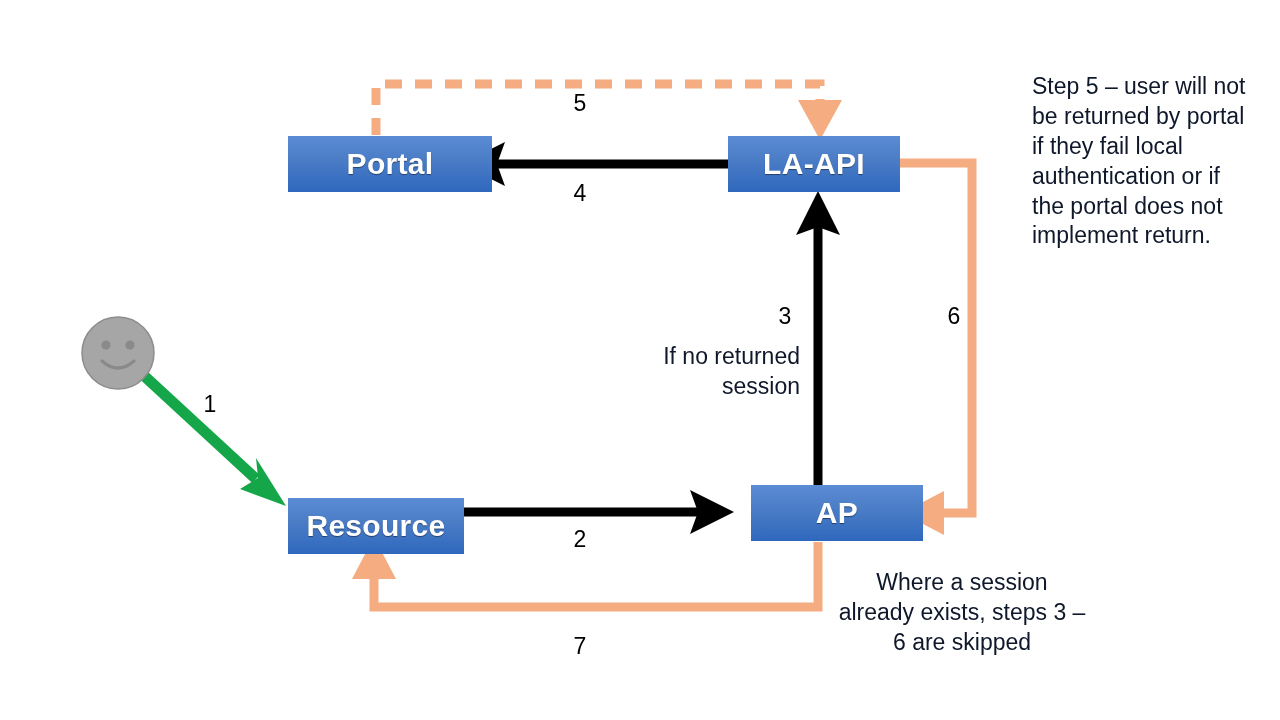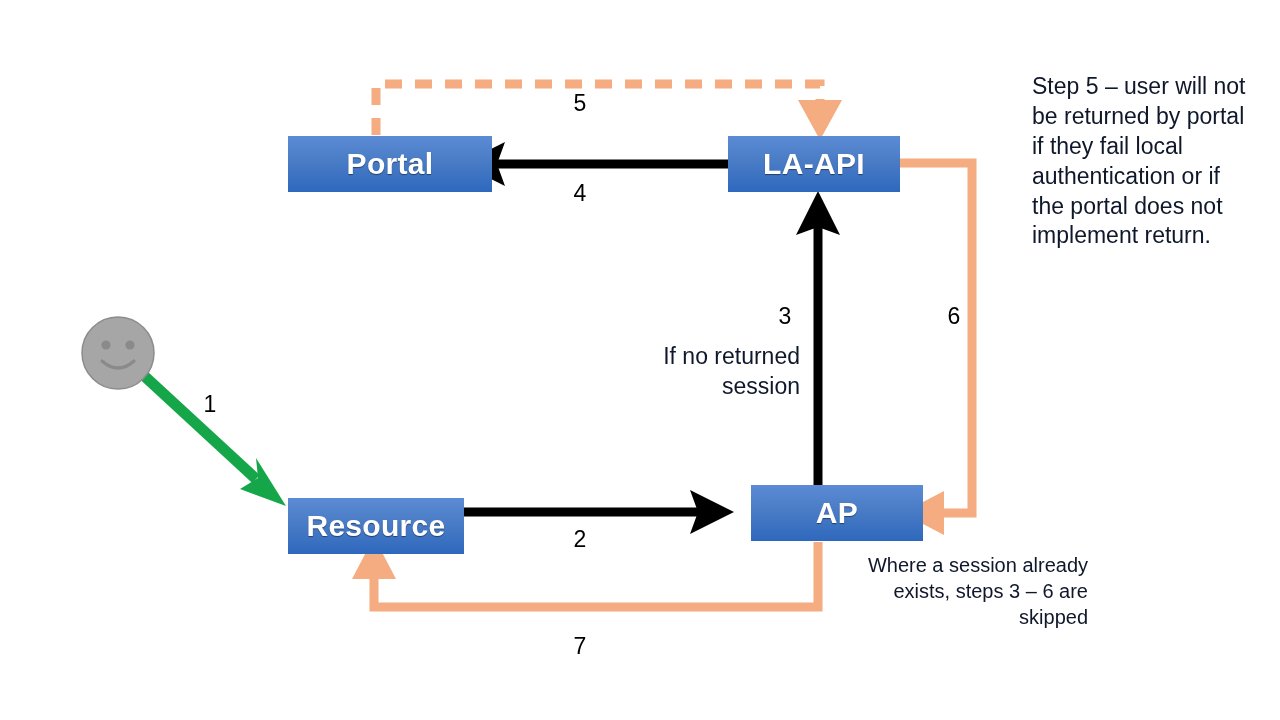--- a/index.html
+++ b/index.html
@@ -143,15 +143,15 @@
   <div class="step-num" style="left:560px; top:92px; width:40px;">5</div>
 
   <div class="step-num" style="left:934px; top:305px; width:40px;">6</div>
 
   <div class="step-num" style="left:560px; top:635px; width:40px;">7</div>
 
   <div class="annot" style="left:1032px; top:72px; width:222px; font-size:23px;">Step 5 – user will not be returned by portal if they fail local authentication or if the portal does not implement return.</div>
 
   <div class="annot" style="left:648px; top:342px; width:152px; font-size:23px; text-align:right;">If no returned session</div>
 
-  <div class="annot" style="left:836px; top:552px; width:252px; font-size:20px; text-align:right;">Where a session already exists, steps 3 – 6 are skipped</div>
+  <div class="annot" style="left:836px; top:568px; width:252px; font-size:23px; text-align:center;">Where a session already exists, steps 3 – 6 are skipped</div>
 
 </div>
 
 </body></html>

